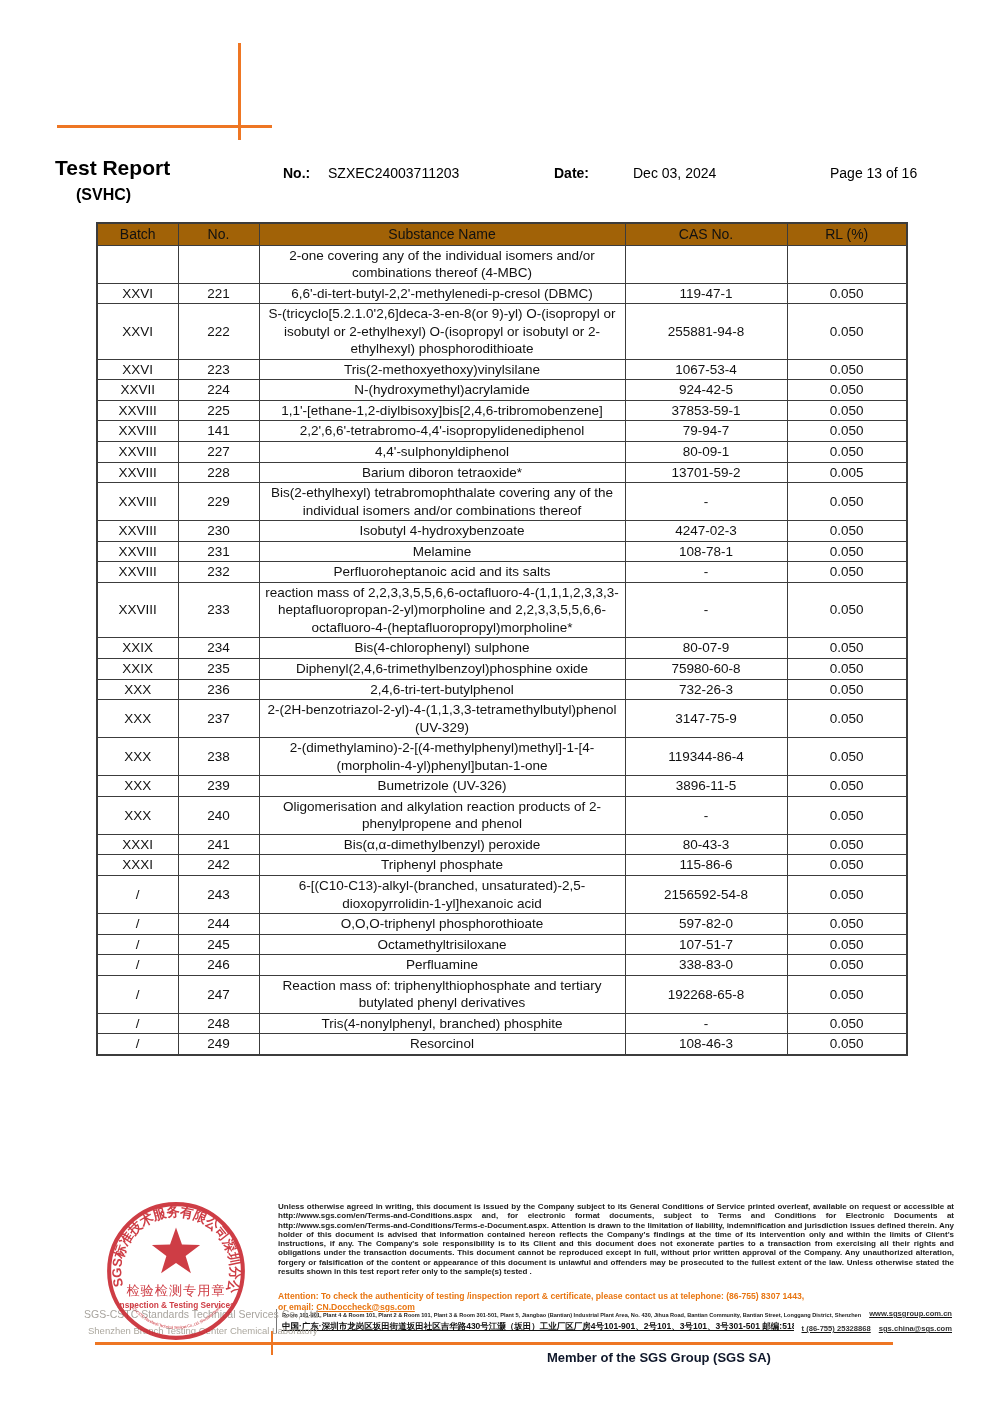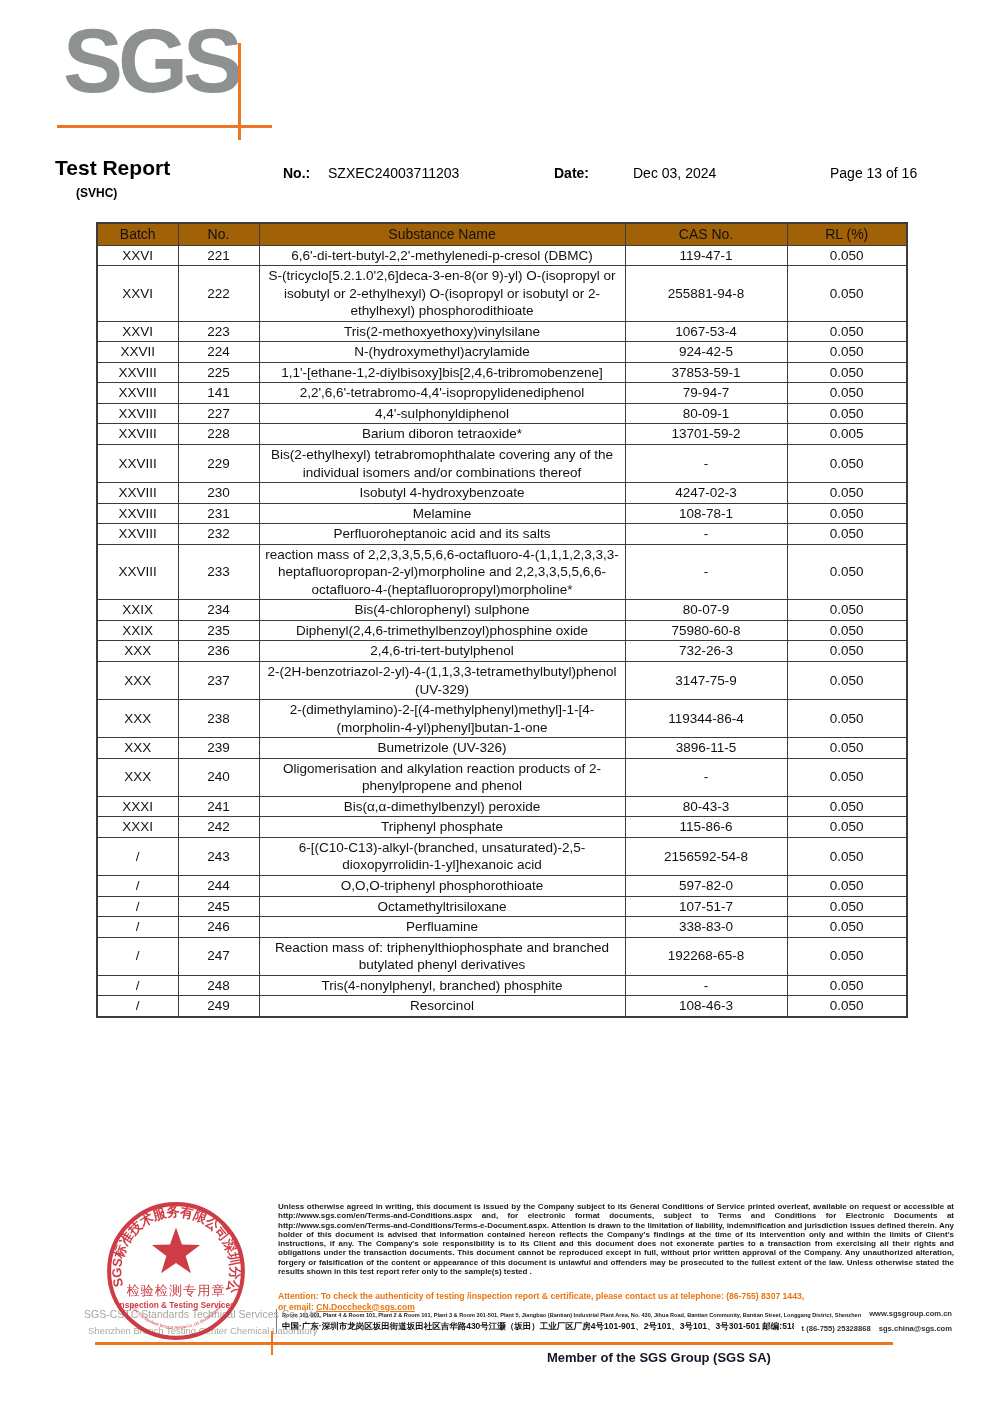--- a/index.html
+++ b/index.html
@@ -17,21 +17,21 @@
   .logo-text {
     position:absolute; left:8px; top:-14px;
     font-size:90px; font-weight:bold; color:#8e9192;
     letter-spacing:-5px; line-height:1;
   }
   .logo-hline { position:absolute; left:2px; top:95px; width:215px; height:3px; background:#ee7623; }
   .logo-vline { position:absolute; left:183px; top:13px; width:3px; height:97px; background:#ee7623; }
 
   
   .report-title { position:absolute; left:55px; top:156px; font-size:21px; font-weight:bold; color:#000; }
-  .report-subtitle { position:absolute; left:76px; top:186px; font-size:12px; font-weight:bold; color:#000; }
+  .report-subtitle { position:absolute; left:76px; top:186px; font-size:16px; font-weight:bold; color:#000; }
   .meta-label { position:absolute; top:165px; font-size:14px; font-weight:bold; color:#000; }
   .meta-value { position:absolute; top:165px; font-size:14px; color:#000; }
   #no-label   { left:283px; }
   #no-value   { left:328px; }
   #date-label { left:554px; }
   #date-value { left:633px; }
   #page-value { left:830px; }
 
   
   .table-wrap { position:absolute; left:96px; top:222px; width:810px; }
@@ -58,41 +58,40 @@
   }
   .attention {
     position:absolute; left:278px; top:1291px; width:676px;
     font-size:8.6px; line-height:1.25; font-weight:bold; color:#e87511;
   }
   .attention .u { text-decoration:underline;margin-top:28px; }
   .address-block {
     position:absolute; left:276px; top:1309px; width:676px;
     border-left:1px solid #777; padding-left:5px;
   }
-  .addr-line { display:flex; justify-content:space-between; align-items:flex-end; gap:8px; }
+  .addr-line { display:flex; justify-content:space-between; align-items:flex-end; gap:8px;text-decoration:underline; }
   .addr-en { font-size:5.6px; font-weight:bold; color:#222; white-space:nowrap; overflow:hidden; }
   .addr-cn { font-size:8.5px; font-weight:bold; color:#111; white-space:nowrap; overflow:hidden; margin-top:3px; }
   .addr-right { font-size:7.6px; font-weight:bold; color:#333; white-space:nowrap; }
   .orange-rule { position:absolute; left:95px; top:1342px; width:798px; height:2.5px; background:#ee7623; }
   .orange-tick { position:absolute; left:271px; top:1331px; width:2px; height:24px; background:#ee7623; }
   .member-line {
     position:absolute; left:547px; top:1350px; width:300px;
     text-align:left; font-size:13px; font-weight:600; color:#0f172a;
   }
 
   
   .company-gray1 { position:absolute; left:84px; top:1308px; width:260px; font-size:10.5px; color:#a8a49e; }
   .company-gray2 { position:absolute; left:88px; top:1325px; width:260px; font-size:9.5px; color:#aca89f; }
   .stamp { position:absolute; left:100px; top:1196px; opacity:0.88; }
 </style>
 </head>
 <body>
 
 <div class="logo-wrap">
-  <div class="logo-text">SGS</div>
   <div class="logo-vline"></div>
   <div class="logo-hline"></div>
 </div>
 
 <div class="report-title">Test Report</div>
 <div class="report-subtitle">(SVHC)</div>
 <div class="meta-label" id="no-label">No.:</div>
 <div class="meta-value" id="no-value">SZXEC24003711203</div>
 <div class="meta-label" id="date-label">Date:</div>
 <div class="meta-value" id="date-value">Dec 03, 2024</div>
@@ -111,20 +110,27 @@
       <tr>
         <th>Batch</th>
         <th>No.</th>
         <th>Substance Name</th>
         <th>CAS No.</th>
         <th>RL (%)</th>
       </tr>
     </thead>
     <tbody>
         <tr>
+          <td></td>
+          <td></td>
+          <td>2-one covering any of the individual isomers and/or combinations thereof (4-MBC)</td>
+          <td></td>
+          <td></td>
+        </tr>
+        <tr>
           <td>XXVI</td>
           <td>221</td>
           <td>6,6'-di-tert-butyl-2,2'-methylenedi-p-cresol (DBMC)</td>
           <td>119-47-1</td>
           <td>0.050</td>
         </tr>
         <tr>
           <td>XXVI</td>
           <td>222</td>
           <td>S-(tricyclo[5.2.1.0'2,6]deca-3-en-8(or 9)-yl) O-(isopropyl or isobutyl or 2-ethylhexyl) O-(isopropyl or isobutyl or 2-ethylhexyl) phosphorodithioate</td>
@@ -295,21 +301,21 @@
         <tr>
           <td>/</td>
           <td>246</td>
           <td>Perfluamine</td>
           <td>338-83-0</td>
           <td>0.050</td>
         </tr>
         <tr>
           <td>/</td>
           <td>247</td>
-          <td>Reaction mass of: triphenylthiophosphate and branched butylated phenyl derivatives</td>
+          <td>Reaction mass of: triphenylthiophosphate and tertiary butylated phenyl derivatives</td>
           <td>192268-65-8</td>
           <td>0.050</td>
         </tr>
         <tr>
           <td>/</td>
           <td>248</td>
           <td>Tris(4-nonylphenyl, branched) phosphite</td>
           <td>-</td>
           <td>0.050</td>
         </tr>

